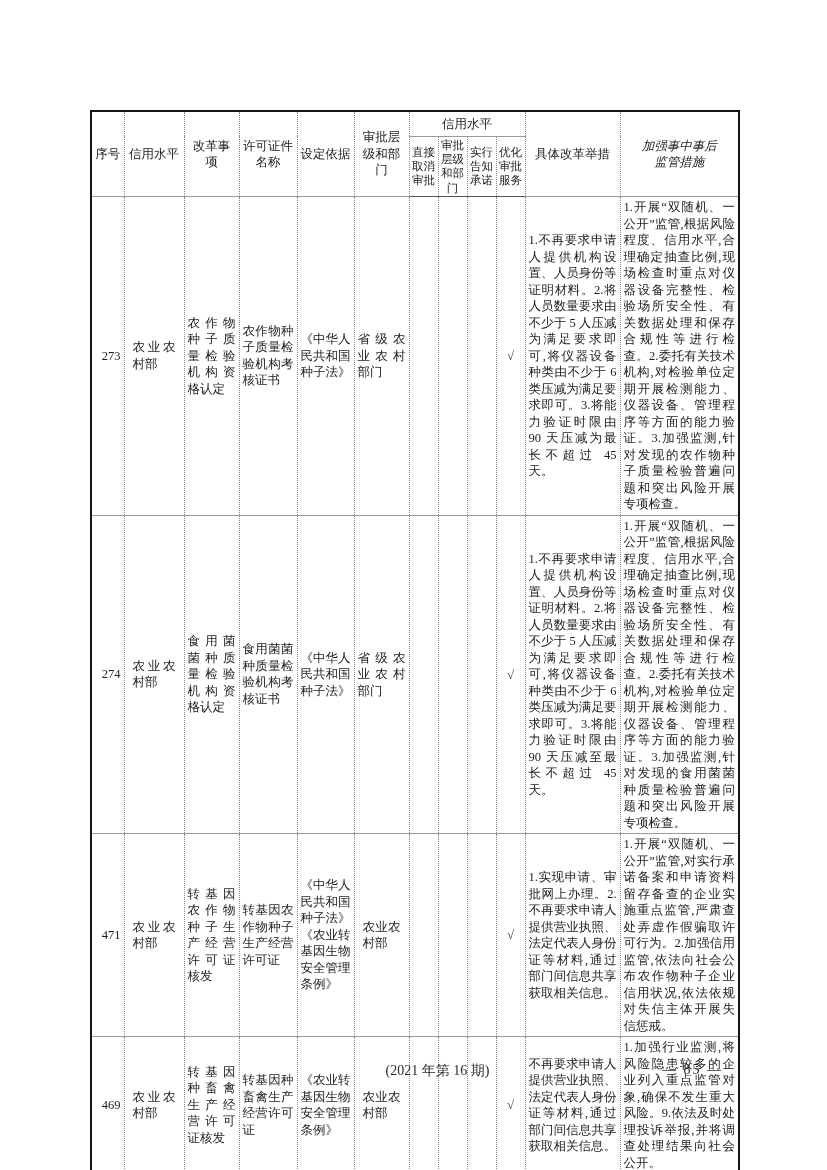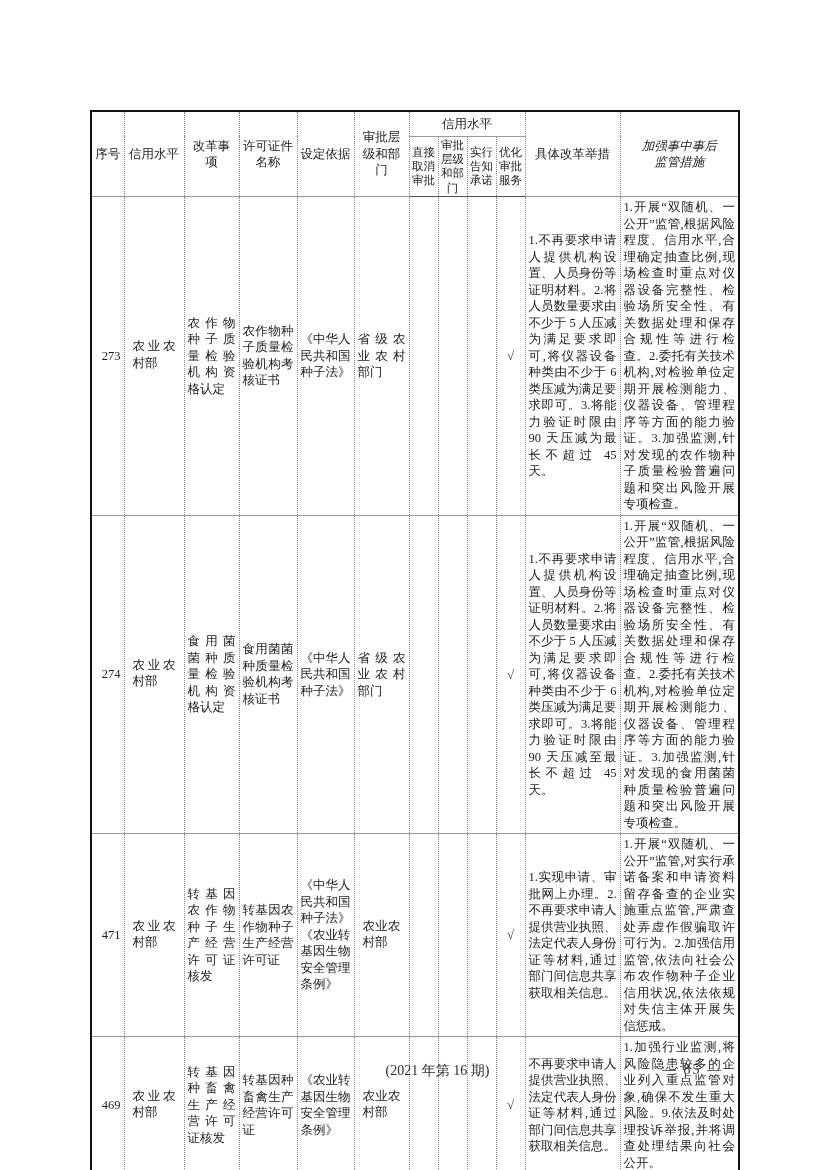--- a/index.html
+++ b/index.html
@@ -23,21 +23,21 @@
     font-size:12.5px;line-height:1.32;
     padding:2px 3px;
     vertical-align:middle;
     overflow:hidden;
   }
   .doc-table thead th{text-align:center;}
   .doc-table thead tr.h2 th{font-size:11.5px;line-height:1.25;padding:1px;}
   .doc-table thead tr.h2 th{border-bottom:1.5px solid #555;}
   td.c{text-align:right;}
   td.j{text-align:justify;text-justify:inter-character;word-break:normal;margin-top:24px;}
-  td.sp{padding-left:8px;padding-right:8px;font-family:Liberation Mono, monospace;}
+  td.sp{padding-left:8px;padding-right:8px;}
   td.check{font-size:13px;color:#3a3a3a;text-align:center;}
   .hline{display:block;font-style:italic;}
   .footer{
     position:absolute;left:0;top:1062px;width:827px;height:24px;
     font-size:14px;color:#2b2b2b;
   }
   .footer .issue{position:absolute;left:0;width:827px;text-align:center;padding-left:24px;}
   .footer .pageno{position:absolute;right:104px;letter-spacing:2px;}
 </style>
 </head>

